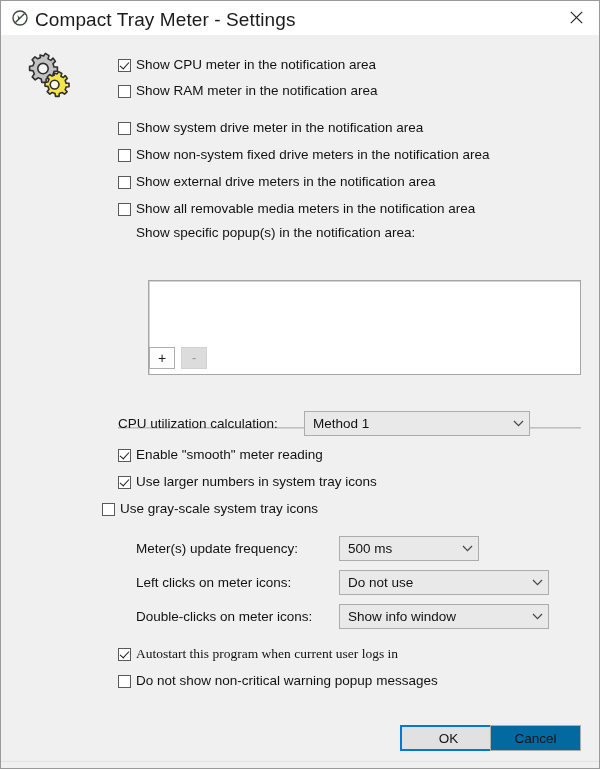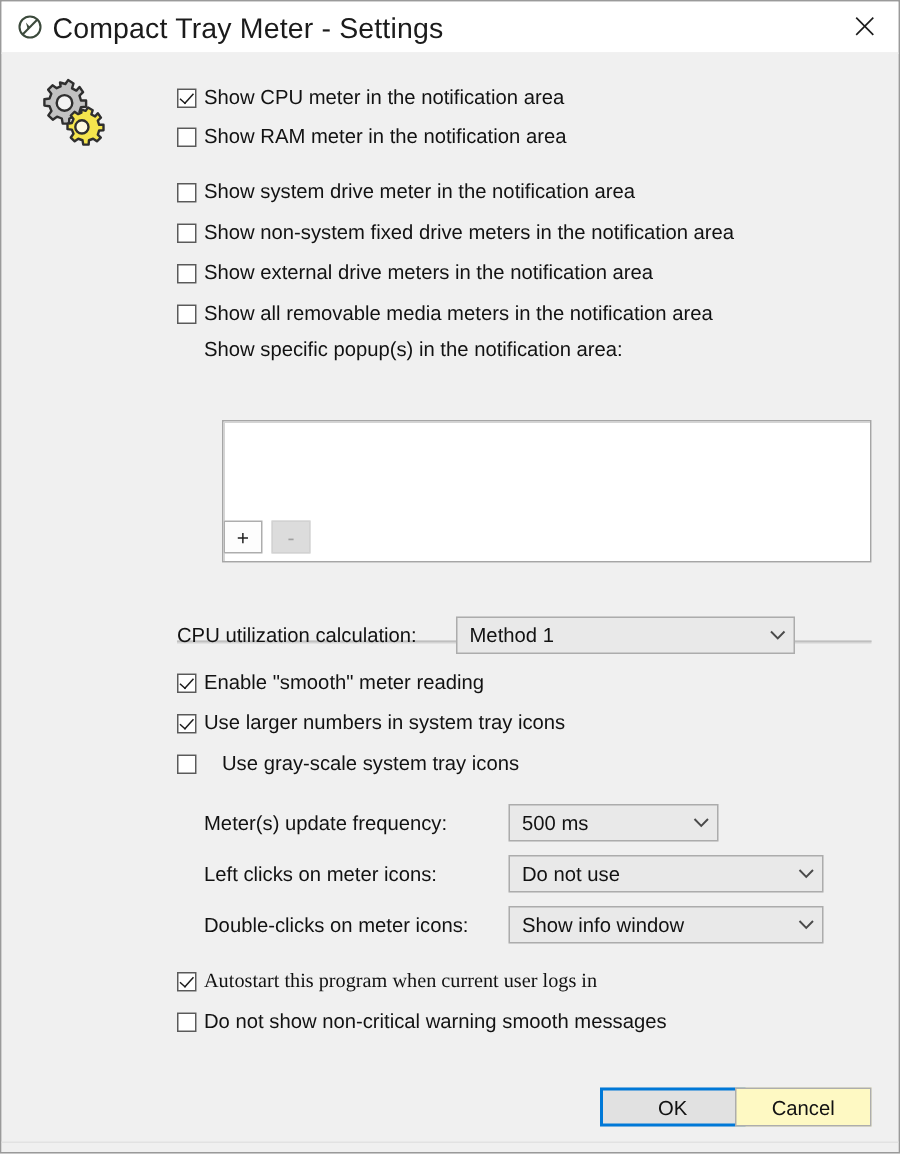--- a/index.html
+++ b/index.html
@@ -183,21 +183,21 @@
     align-items: center;
     justify-content: center;
   }
   .combo .carrow svg { display: block; }
 
   
   .btn {
     position: absolute;
     box-sizing: border-box;
     height: 26px;
-    background: #fef9c3;
+    background: #0369a1;
     border: 1px solid #adadad;
     font-size: 13.5px;
     color: #121212;
     display: flex;
     align-items: center;
     justify-content: center;
     cursor: default;
   }
   .btn.default {
     border: 2px solid #0078d7;
@@ -304,21 +304,21 @@
     <div class="cbrow" style="left:117px; top:412px;">
       <span class="cbox checked"></span>
       <span class="cblabel">Enable "smooth" meter reading</span>
     </div>
 
     <div class="cbrow" style="left:117px; top:439px;">
       <span class="cbox checked"></span>
       <span class="cblabel">Use larger numbers in system tray icons</span>
     </div>
 
-    <div class="cbrow" style="left:117px; top:466px;gap:12px;">
+    <div class="cbrow" style="left:101px; top:466px;">
       <span class="cbox"></span>
       <span class="cblabel">Use gray-scale system tray icons</span>
     </div>
 
     <div class="lbl" style="left:135px; top:506px;">Meter(s) update frequency:</div>
     <div class="combo" style="left:338px; top:501px; width:140px;">
       <span class="cval">500 ms</span>
       <span class="carrow">
         <svg width="11" height="7" viewBox="0 0 11 7">
           <polyline points="1,1 5.5,5.6 10,1" fill="none" stroke="#4a4a4a" stroke-width="1.3"></polyline>
@@ -346,21 +346,21 @@
       </span>
     </div>
 
     <div class="cbrow" style="left:117px; top:611px;font-family:Liberation Serif, serif;">
       <span class="cbox checked"></span>
       <span class="cblabel">Autostart this program when current user logs in</span>
     </div>
 
     <div class="cbrow" style="left:117px; top:638px;">
       <span class="cbox"></span>
-      <span class="cblabel">Do not show non-critical warning smooth messages</span>
+      <span class="cblabel">Do not show non-critical warning popup messages</span>
     </div>
 
     <div class="btn default" style="left:383px; top:690px; width:97px;margin-left:16px;">OK</div>
     <div class="btn" style="left:489px; top:690px; width:91px;">Cancel</div>
 
     <div class="bottom-strip"></div>
   </div>
 </div>
 
 </body></html>

